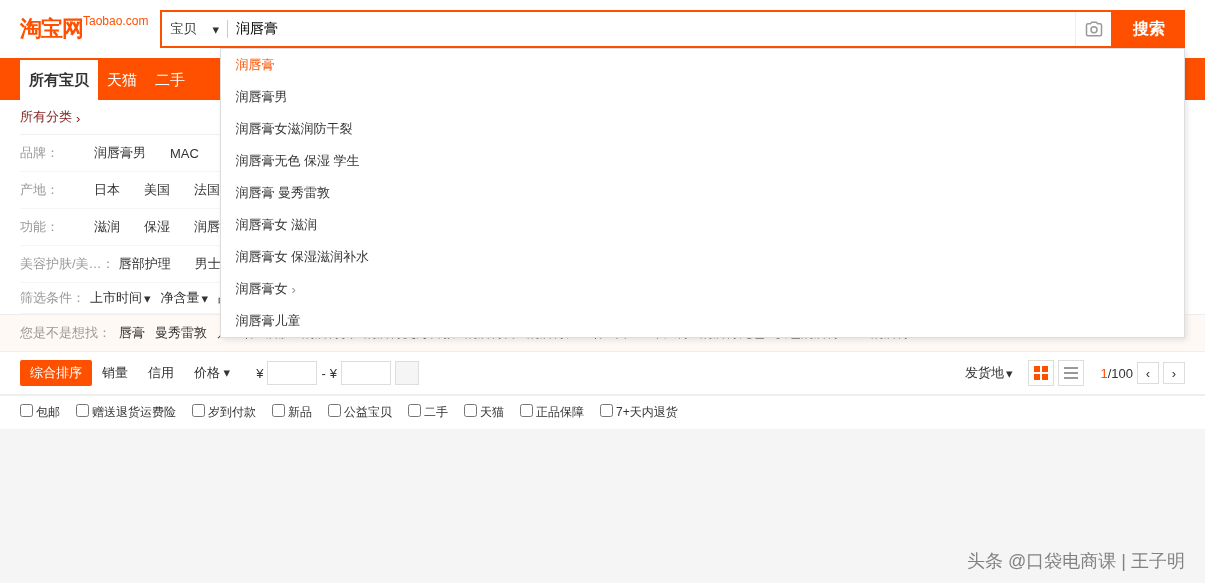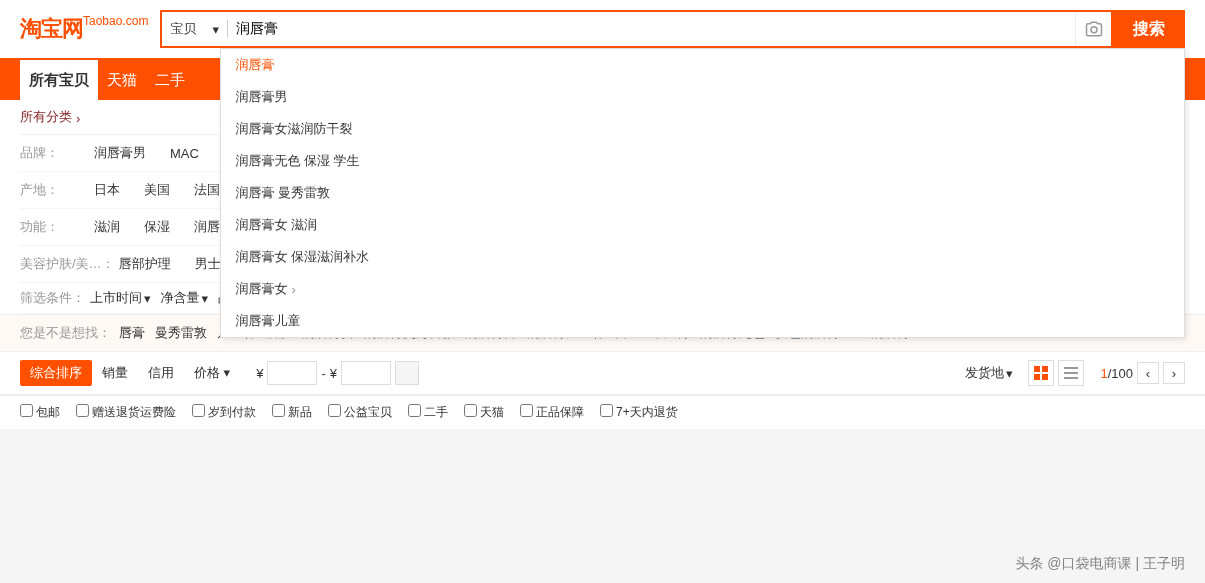--- a/index.html
+++ b/index.html
@@ -323,21 +323,21 @@
     .cb-item {
       display: flex;
       align-items: flex-start;
       gap: 3px;
       cursor: pointer;
     }
     .watermark {
       position: fixed;
       bottom: 10px;
       right: 20px;
-      font-size: 14px;
+      font-size: 18px;
       color: #666;
       opacity: 0.8;
     }
   </style>
 </head>
 <body>
 
 <div class="header">
   <div class="logo-area">
     <span class="logo-cn">淘宝网</span>

